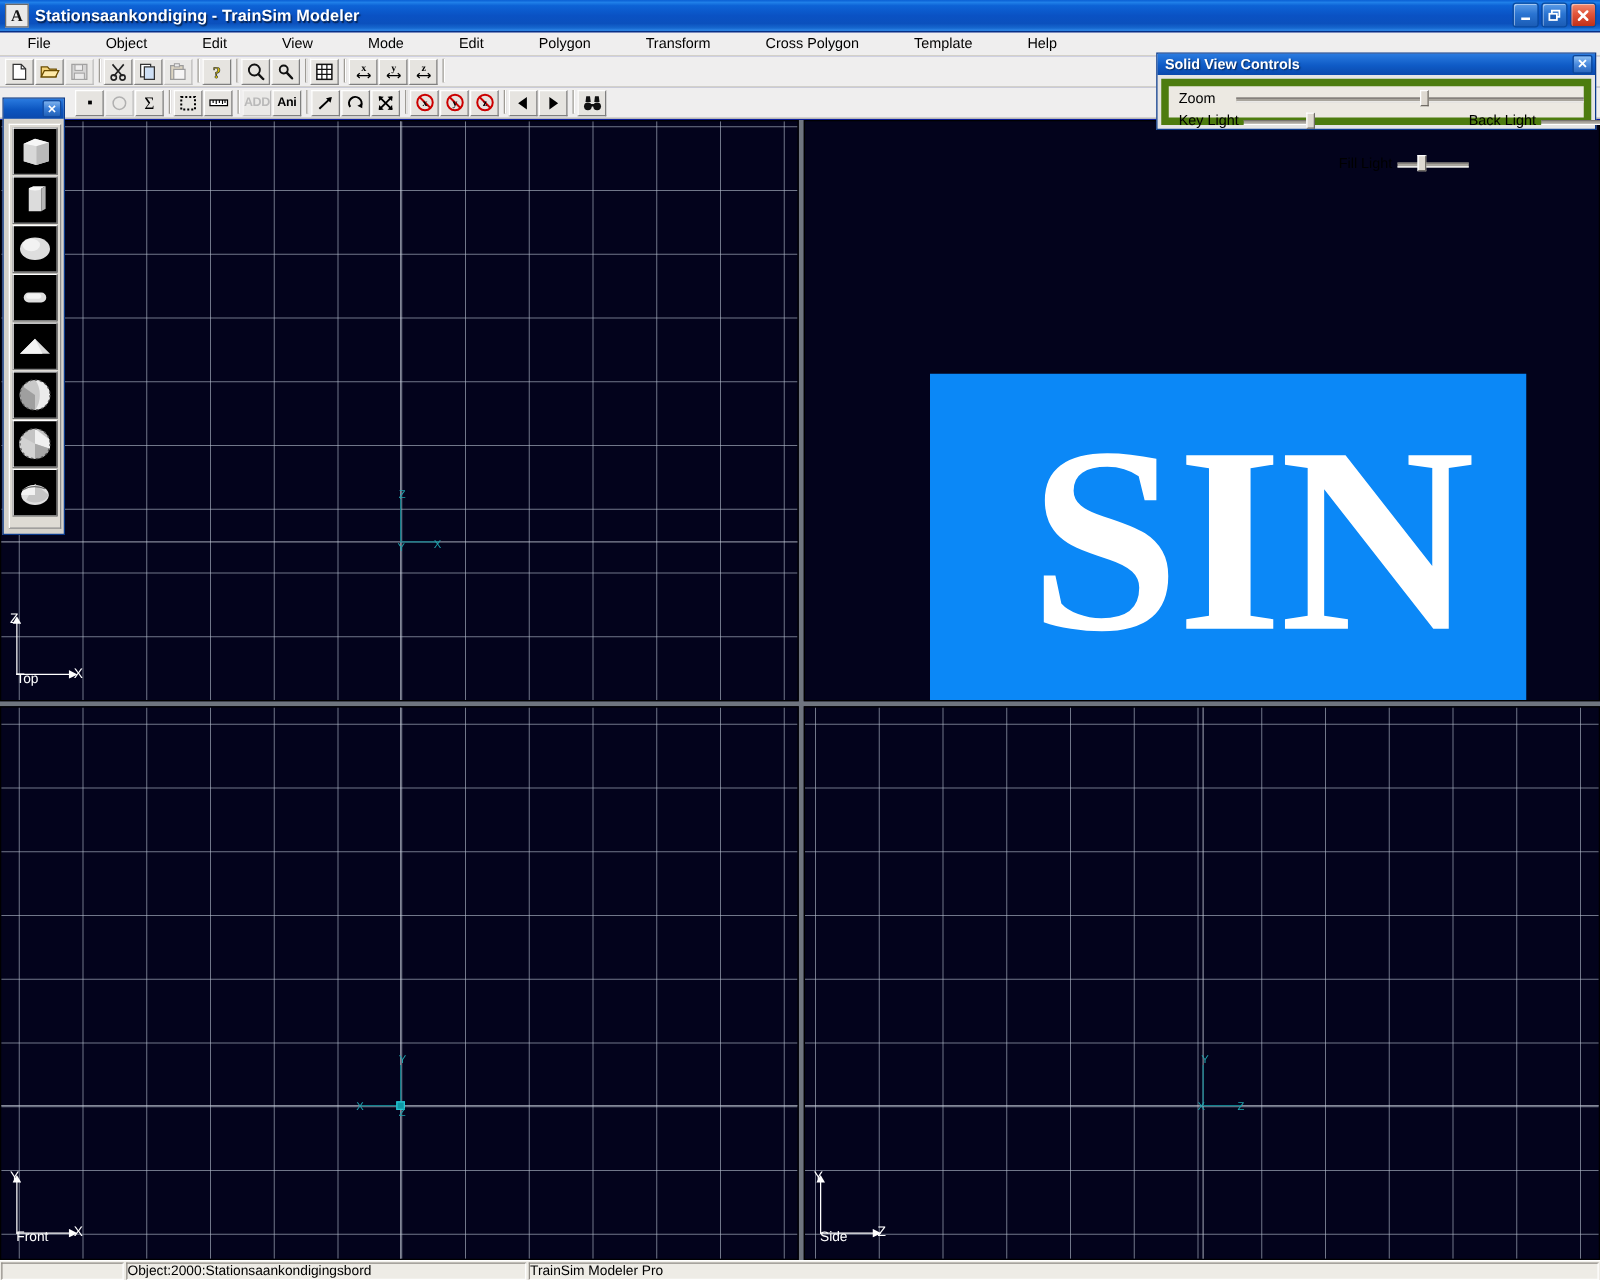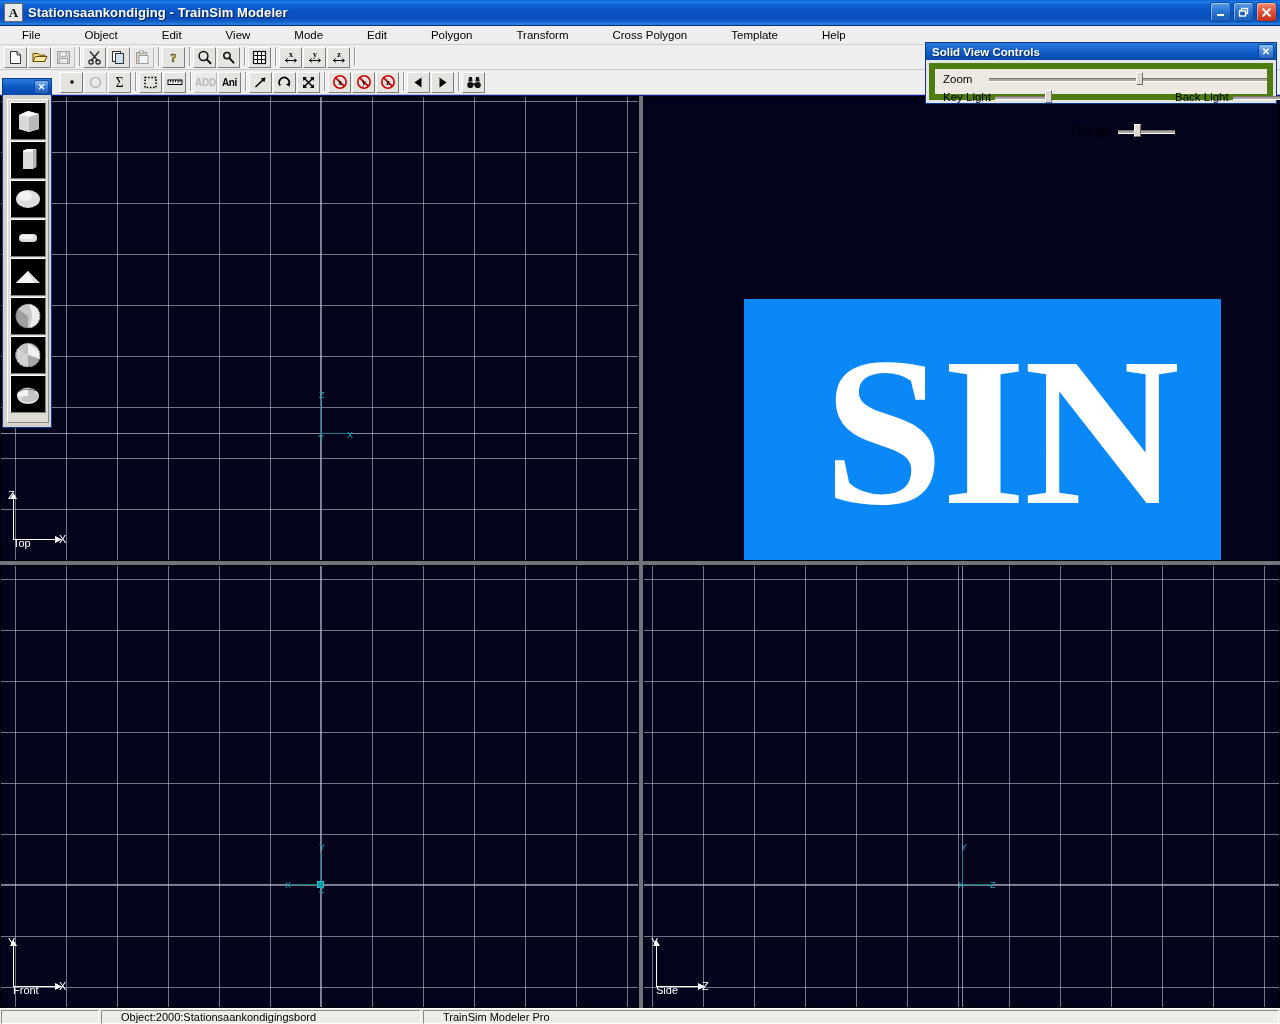--- a/index.html
+++ b/index.html
@@ -319,21 +319,21 @@
     display: flex; align-items: center;
     font-size: 11px; color: #000;
   }
   .sb-panel {
     height: 14px;
     margin: 0 1px;
     border: 1px solid;
     border-color: #8f8b85 #ffffff #ffffff #8f8b85;
     box-sizing: border-box;
     display: flex; align-items: center;
-    padding-left: 19px;
+    padding-left: 0;
     white-space: nowrap;
     overflow: hidden;
   }
   .sb-ready { border: none; flex: 0 0 635px; padding-left: 4px; }
   .sb-gap   { flex: 0 0 98px; }
   .sb-obj   { flex: 0 0 320px; }
   .sb-prod  { flex: 1 1 auto; }
 </style>
 </head>
 <body>

